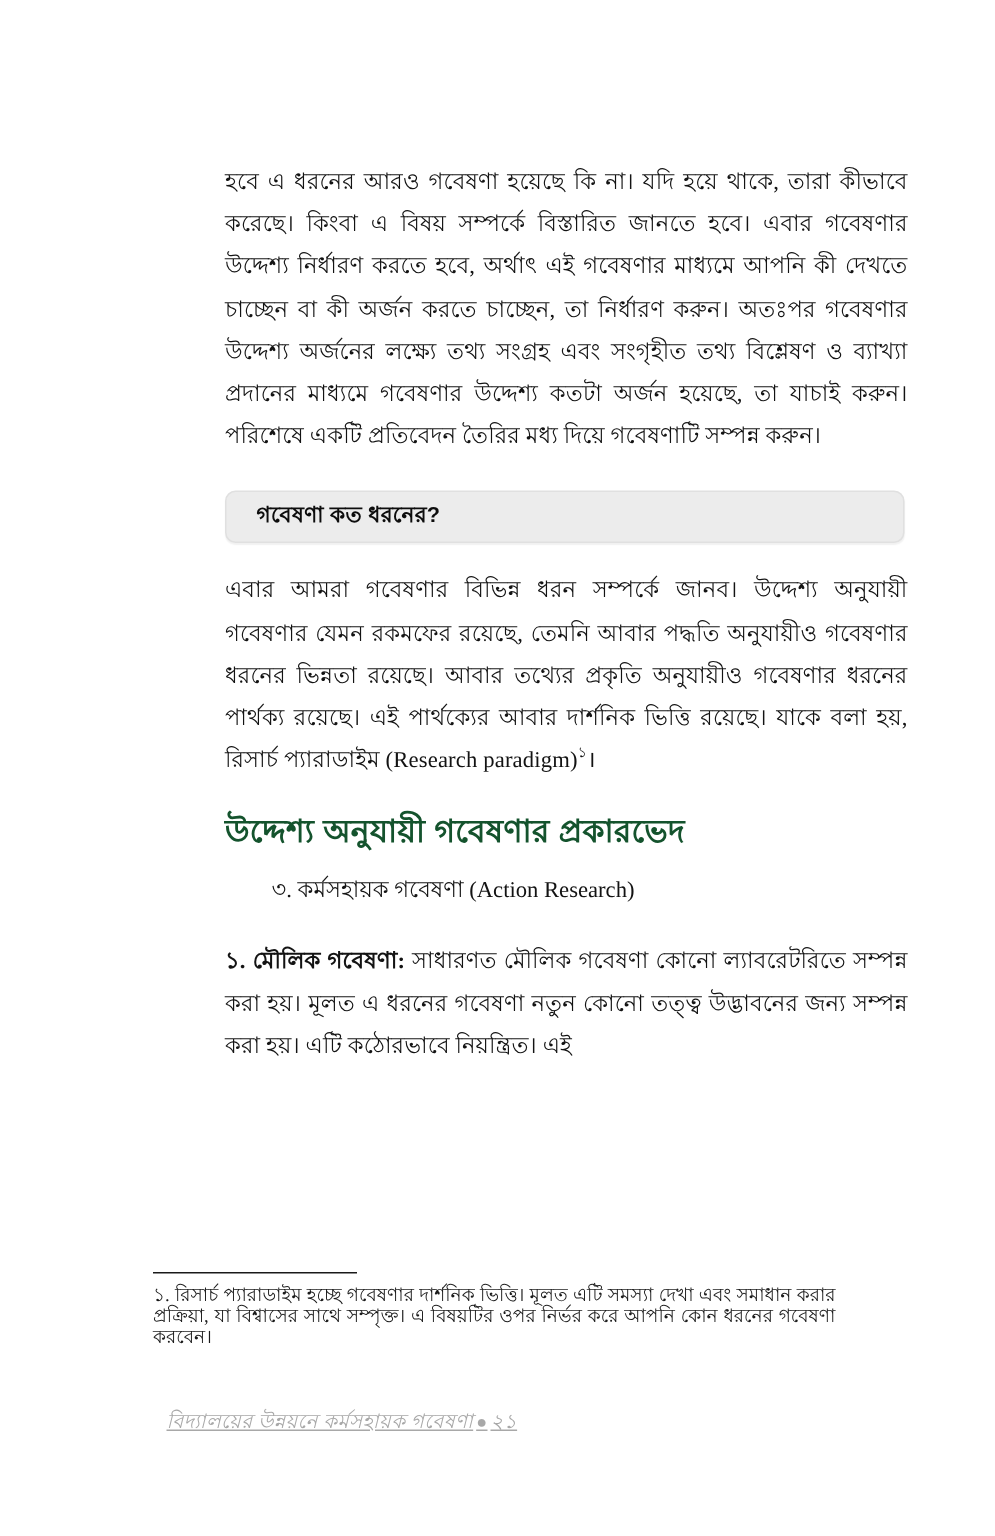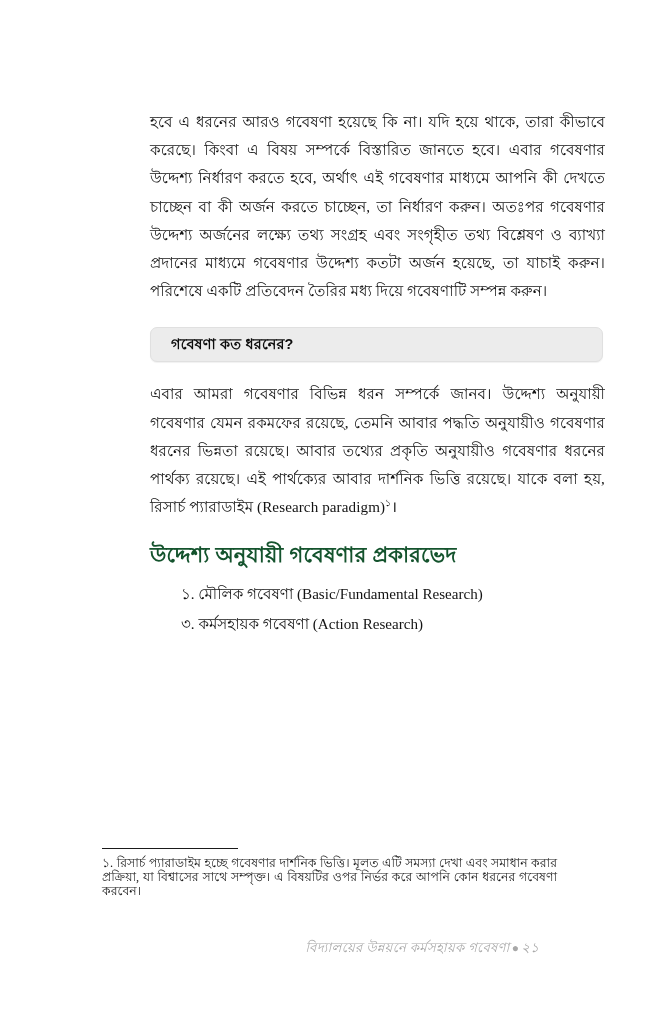--- a/index.html
+++ b/index.html
@@ -106,29 +106,29 @@
   .footnote-text {
     font-size: 12.4px;
     line-height: 14px;
     text-align: justify;
     color: #1a1a1a;
     margin: 0;
   }
   
   .page-footer {
     position: absolute;
-    left: 84px;
+    left: 111px;
     top: 938px;
     width: 455px;
-    text-align: right;
     font-size: 13.2px;
     font-style: italic;
     color: #a8a8a8;
     letter-spacing: 0.3px;
     white-space: nowrap;
+    text-decoration: underline;
   }
   .page-footer .dot {
     font-style: normal;
     font-size: 12px;
     padding: 0 2px;
   }
   sup.fnref {
     font-size: 0.62em;
     vertical-align: super;
     line-height: 0;
@@ -146,28 +146,26 @@
     <div class="section-box">
       <div class="section-box-title">গবেষণা কত ধরনের?</div>
     </div>
 
     <p class="para para-gap"><span>এবার আমরা গবেষণার বিভিন্ন ধরন সম্পর্কে জানব। উদ্দেশ্য অনুযায়ী গবেষণার যেমন রকমফের রয়েছে, তেমনি আবার পদ্ধতি অনুযায়ীও গবেষণার ধরনের ভিন্নতা রয়েছে। আবার তথ্যের প্রকৃতি অনুযায়ীও গবেষণার ধরনের পার্থক্য রয়েছে। এই পার্থক্যের আবার দার্শনিক ভিত্তি রয়েছে। যাকে বলা হয়, রিসার্চ প্যারাডাইম </span><span class="latin">(Research paradigm)</span><sup class="fnref">১</sup><span>।</span></p>
 
     <div class="subheading">উদ্দেশ্য অনুযায়ী গবেষণার প্রকারভেদ</div>
 
 
     <ul class="num-list">
-      <li><span>১.</span>
-        <span>মৌলিক গবেষণা</span>
-        <span class="latin">(Basic/Fundamental Research)</span></li>
       <li><span>৩.</span>
         <span>কর্মসহায়ক গবেষণা</span>
         <span class="latin">(Action Research)</span></li>
     </ul>
 
+    <p class="para para-gap"><span class="lead">১. মৌলিক গবেষণা:</span><span> সাধারণত মৌলিক গবেষণা কোনো ল্যাবরেটরিতে সম্পন্ন করা হয়। মূলত এ ধরনের গবেষণা নতুন কোনো তত্ত্ব উদ্ভাবনের জন্য সম্পন্ন করা হয়। এটি কঠোরভাবে নিয়ন্ত্রিত। এই</span></p>
 
   </div>
 
   <div class="footnote-wrap">
     <div class="footnote-rule"></div>
     <p class="footnote-text">১. রিসার্চ প্যারাডাইম হচ্ছে গবেষণার দার্শনিক ভিত্তি। মূলত এটি সমস্যা দেখা এবং সমাধান করার প্রক্রিয়া, যা বিশ্বাসের সাথে সম্পৃক্ত। এ বিষয়টির ওপর নির্ভর করে আপনি কোন ধরনের গবেষণা করবেন।</p>
   </div>
 
   <div class="page-footer"><span>বিদ্যালয়ের উন্নয়নে কর্মসহায়ক গবেষণা</span><span class="dot">●</span><span>২১</span></div>
 

